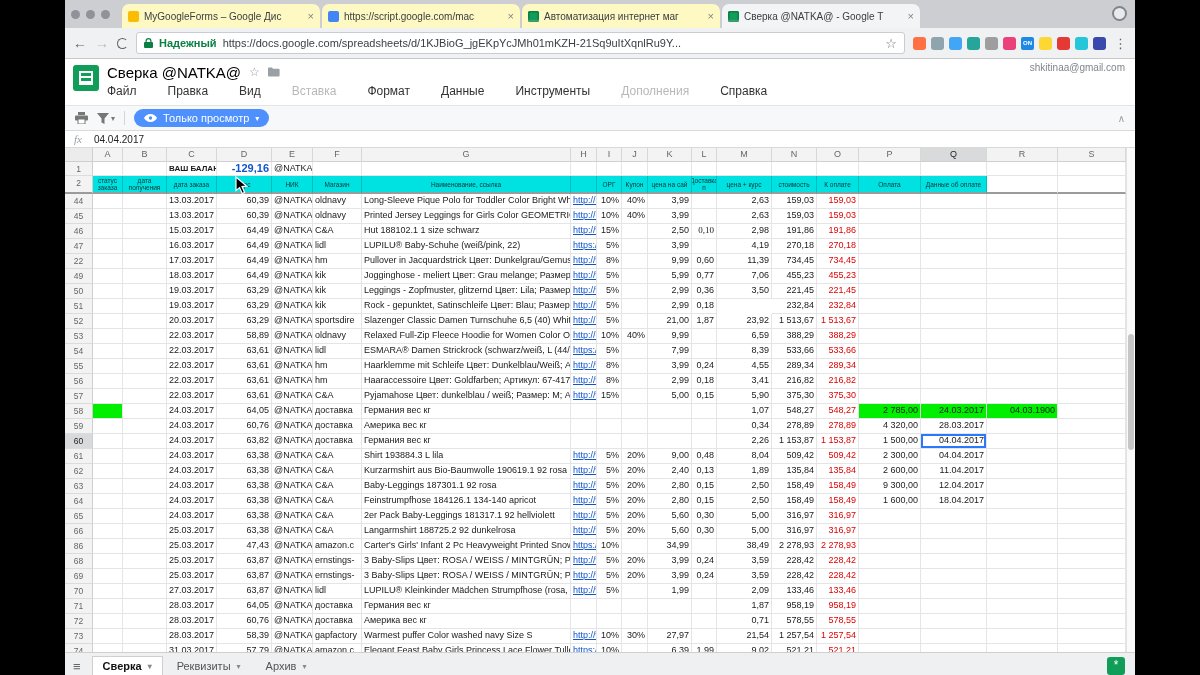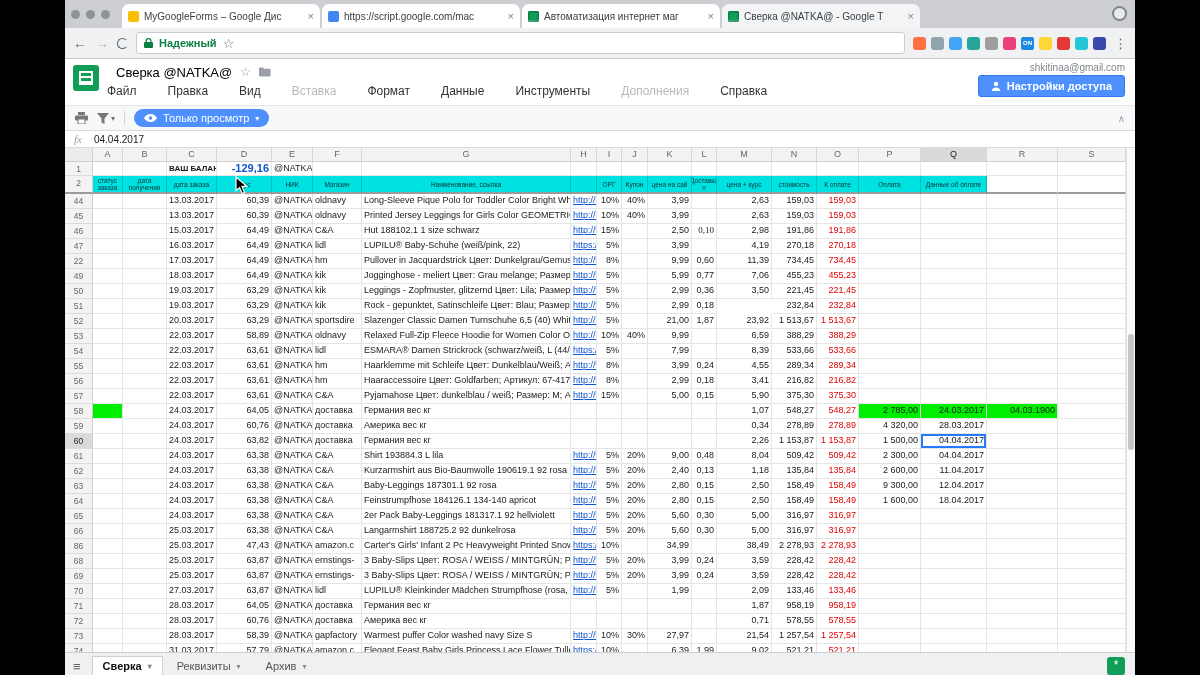--- a/index.html
+++ b/index.html
@@ -4,21 +4,21 @@
 <style>
   html,body{margin:0;padding:0;}
   body{width:1200px;height:675px;background:#000;position:relative;overflow:hidden;
        font-family:"Liberation Sans",sans-serif;}
   .stage{position:absolute;left:65px;top:0;width:1070px;height:675px;background:#fff;overflow:hidden;}
 
   
   .tabbar{height:28px;background:#ccced1;display:flex;align-items:flex-end;padding-left:6px;position:relative;}
   .traffic{display:flex;gap:6px;align-items:center;height:28px;margin-right:12px;}
   .traffic i{width:9px;height:9px;border-radius:50%;background:#8f9399;display:block;}
-  .tab{width:186px;height:24px;background:#ffffff;border-radius:7px 7px 0 0;display:flex;align-items:center;
+  .tab{width:186px;height:24px;background:#fef9c3;border-radius:7px 7px 0 0;display:flex;align-items:center;
        padding:0 6px;margin-right:2px;min-width:0;}
   .tab.active{background:#f3f4f5;}
   .fav{width:11px;height:11px;border-radius:2px;margin-right:5px;flex:none;}
   .fav.sheets{background:#0f9d58;box-shadow:inset 0 -2px 0 #fff3,inset 0 0 0 1.5px #0b7d46;}
   .tab .t{flex:1;font-size:10px;color:#3c4043;white-space:nowrap;overflow:hidden;min-width:0;}
   .tab .x{font-size:11px;color:#80868b;margin-left:4px;flex:none;}
   .tb-avatar{position:absolute;right:8px;top:6px;width:15px;height:15px;border-radius:50%;
        background:#e8eaed;border:2px solid #80868b;box-sizing:border-box;}
 
   
@@ -36,21 +36,21 @@
   .ext{width:13px;height:13px;border-radius:3px;font-size:6px;font-weight:bold;color:#fff;display:flex;
        align-items:center;justify-content:center;flex:none;}
   .menu3{color:#5f6368;font-size:13px;flex:none;}
 
   
   .sheethead{background:#fff;height:46px;position:relative;}
   .logo{position:absolute;left:8px;top:6px;width:26px;height:26px;background:#0f9d58;border-radius:3px;}
   .logo i{position:absolute;left:6px;top:6px;width:14px;height:14px;background:
        linear-gradient(#fff 2px,transparent 2px) 0 3px/14px 5px repeat-y;border:2px solid #fff;box-sizing:border-box;display:block;}
   .titlerow{margin-left:42px;padding-top:4px;display:flex;align-items:center;gap:8px;height:18px;}
-  .doctitle{font-size:13px;color:#000;margin-left:9px;}
+  .doctitle{font-size:15px;color:#000;}
   .tstar{color:#9aa0a6;font-size:12px;}
   .ticon svg{display:block;}
   .menurow{margin-left:42px;display:flex;gap:31px;margin-top:3px;}
   .menuitem{font-size:12px;color:#333;}
   .menuitem.disabled{color:#b8b8b8;}
   .acct{position:absolute;right:10px;top:3px;font-size:10px;color:#80868b;}
   .sharebtn{position:absolute;right:10px;top:16px;background:#4d90fe;border:1px solid #3079ed;color:#fff;
        font-size:11px;font-weight:bold;border-radius:3px;height:22px;display:flex;align-items:center;gap:6px;
        padding:0 12px;box-sizing:border-box;}
 
@@ -148,20 +148,21 @@
 
   <div class="addrbar">
     <span class="navbtn">←</span>
     <span class="navbtn dis">→</span>
     <span class="reload"></span>
     <div class="urlfield">
       <svg width="9" height="11" viewBox="0 0 9 11">
           <path d="M1.5 4V3a3 3 0 016 0v1h.5a1 1 0 011 1v4a1 1 0 01-1 1H1a1 1 0 01-1-1V5a1 1 0 011-1h.5zm1.2 0h3.6V3a1.8 1.8 0 00-3.6 0v1z" fill="#0b8043"></path>
         </svg>
       <span class="secure">Надежный</span>
+      <span class="url">https://docs.google.com/spreadsheets/d/1KJBioG_jgEKpYcJMh01mKZH-21Sq9uItXqnlRu9Y...</span>
       <span class="instar">☆</span>
     </div>
     <div class="exts" id="exts">
         <span class="ext" style="background: rgb(255, 112, 67);"></span>
         <span class="ext" style="background: rgb(144, 164, 174);"></span>
         <span class="ext" style="background: rgb(66, 165, 245);"></span>
         <span class="ext" style="background: rgb(38, 166, 154);"></span>
         <span class="ext" style="background: rgb(158, 158, 158);"></span>
         <span class="ext" style="background: rgb(236, 64, 122);"></span>
         <span class="ext" style="background: rgb(30, 136, 229); border-radius: 2px;">ON</span>
@@ -191,27 +192,20 @@
         <span class="menuitem">Правка</span>
         <span class="menuitem">Вид</span>
         <span class="menuitem disabled">Вставка</span>
         <span class="menuitem">Формат</span>
         <span class="menuitem">Данные</span>
         <span class="menuitem">Инструменты</span>
         <span class="menuitem disabled">Дополнения</span>
         <span class="menuitem">Справка</span>
       </div>
     <div class="acct">shkitinaa@gmail.com</div>
-    <div class="sharebtn">
-      <svg width="10" height="10" viewBox="0 0 10 10">
-          <circle cx="5" cy="3" r="2.2" fill="#fff"></circle>
-          <path d="M.8 10c0-2.3 1.9-3.6 4.2-3.6S9.2 7.7 9.2 10z" fill="#fff"></path>
-        </svg>
-      <span>Настройки доступа</span>
-    </div>
   </div>
 
   <div class="toolbar">
     <svg width="13" height="12" viewBox="0 0 13 12">
         <path d="M3 0h7v3H3z" fill="#777"></path>
         <rect x="0" y="3.5" width="13" height="5" rx="1" fill="#777"></rect>
         <rect x="3" y="7" width="7" height="5" fill="#fff" stroke="#777"></rect>
       </svg>
     <span style="display:flex;align-items:center;gap:2px;">
       <svg width="12" height="11" viewBox="0 0 12 11">
@@ -707,21 +701,21 @@
           <div class="cell r" style="width: 50px;">24.03.2017</div>
           <div class="cell r" style="width: 55px;">63,38</div>
           <div class="cell" style="width: 41px;">@NATKA@</div>
           <div class="cell" style="width: 49px;">C&amp;A</div>
           <div class="cell" style="width: 209px;">Kurzarmshirt aus Bio-Baumwolle 190619.1 92 rosa</div>
           <div class="cell link" style="width: 26px;">http://w</div>
           <div class="cell r" style="width: 25px;">5%</div>
           <div class="cell r" style="width: 26px;">20%</div>
           <div class="cell r" style="width: 44px;">2,40</div>
           <div class="cell r" style="width: 25px;">0,13</div>
-          <div class="cell r" style="width: 55px;">1,18</div>
+          <div class="cell r" style="width: 55px;">1,89</div>
           <div class="cell r" style="width: 45px;">135,84</div>
           <div class="cell r red" style="width: 42px;">135,84</div>
           <div class="cell r" style="width: 62px;">2 600,00</div>
           <div class="cell r" style="width: 66px;">11.04.2017</div>
           <div class="cell" style="width: 71px;"></div>
           <div class="cell" style="width: 68px;"></div>
         </div>
         <div class="grow">
           <div class="rn">63</div>
           <div class="cell" style="width: 30px;"></div>

